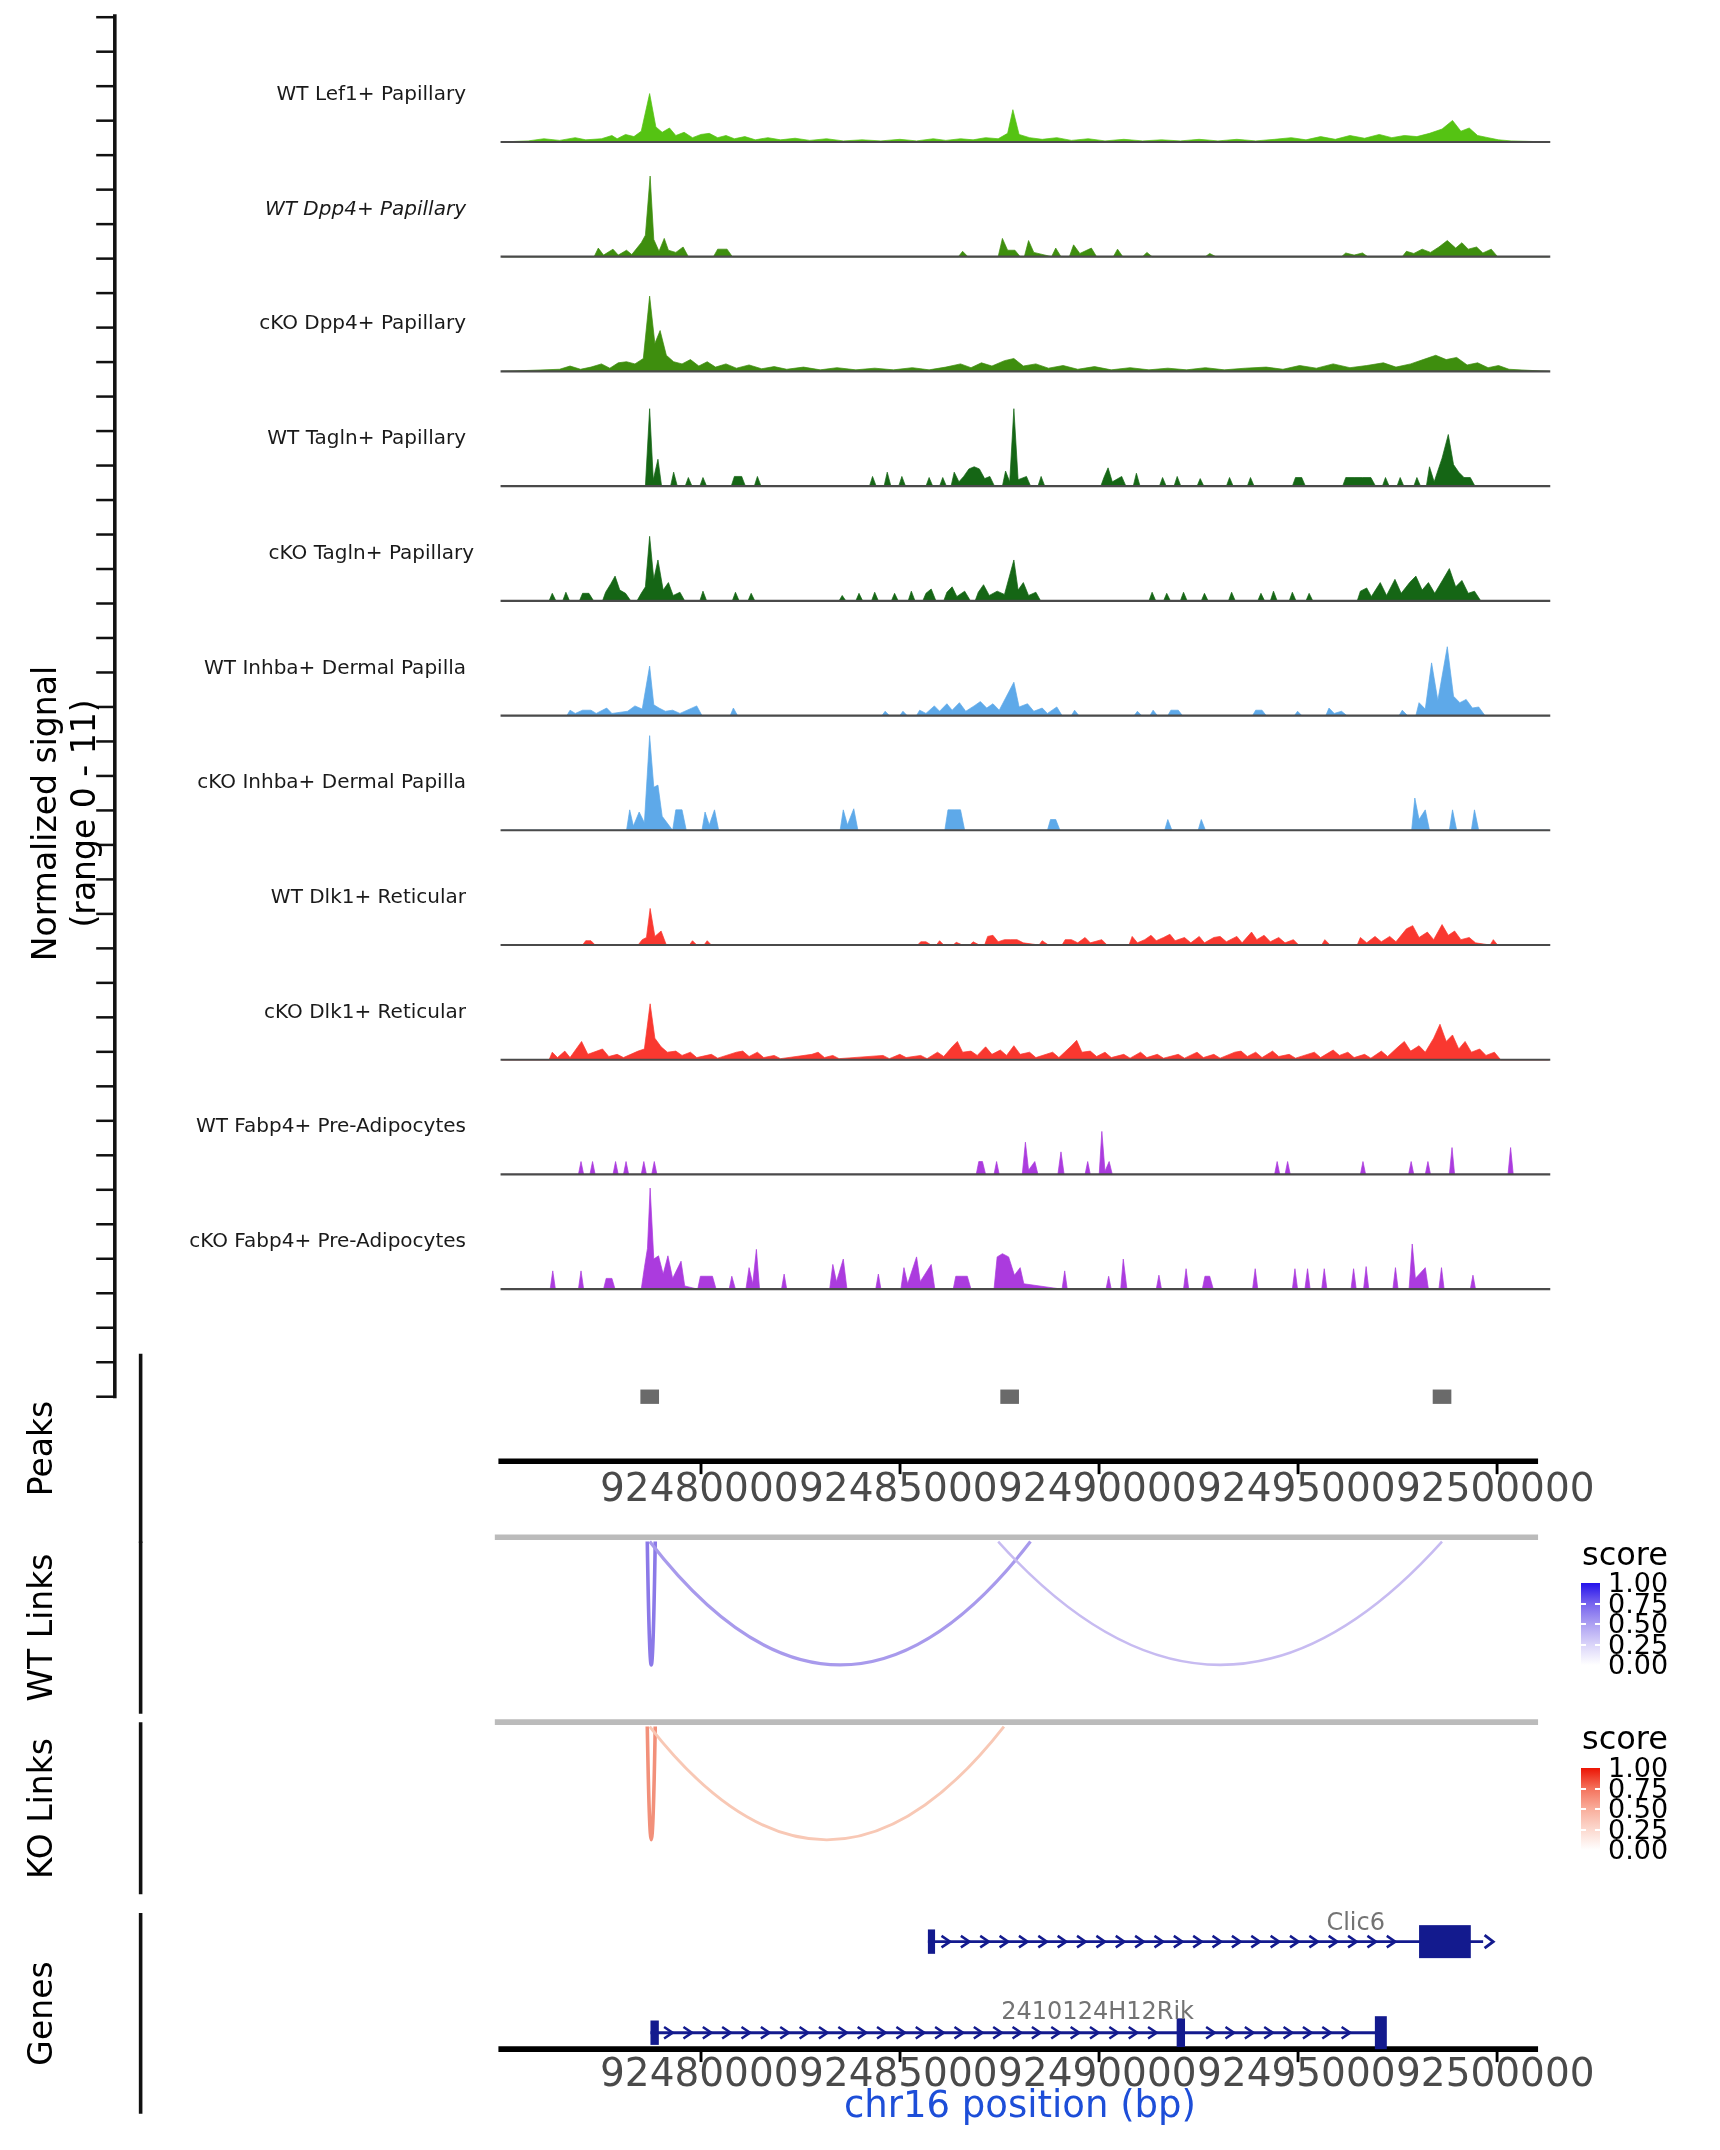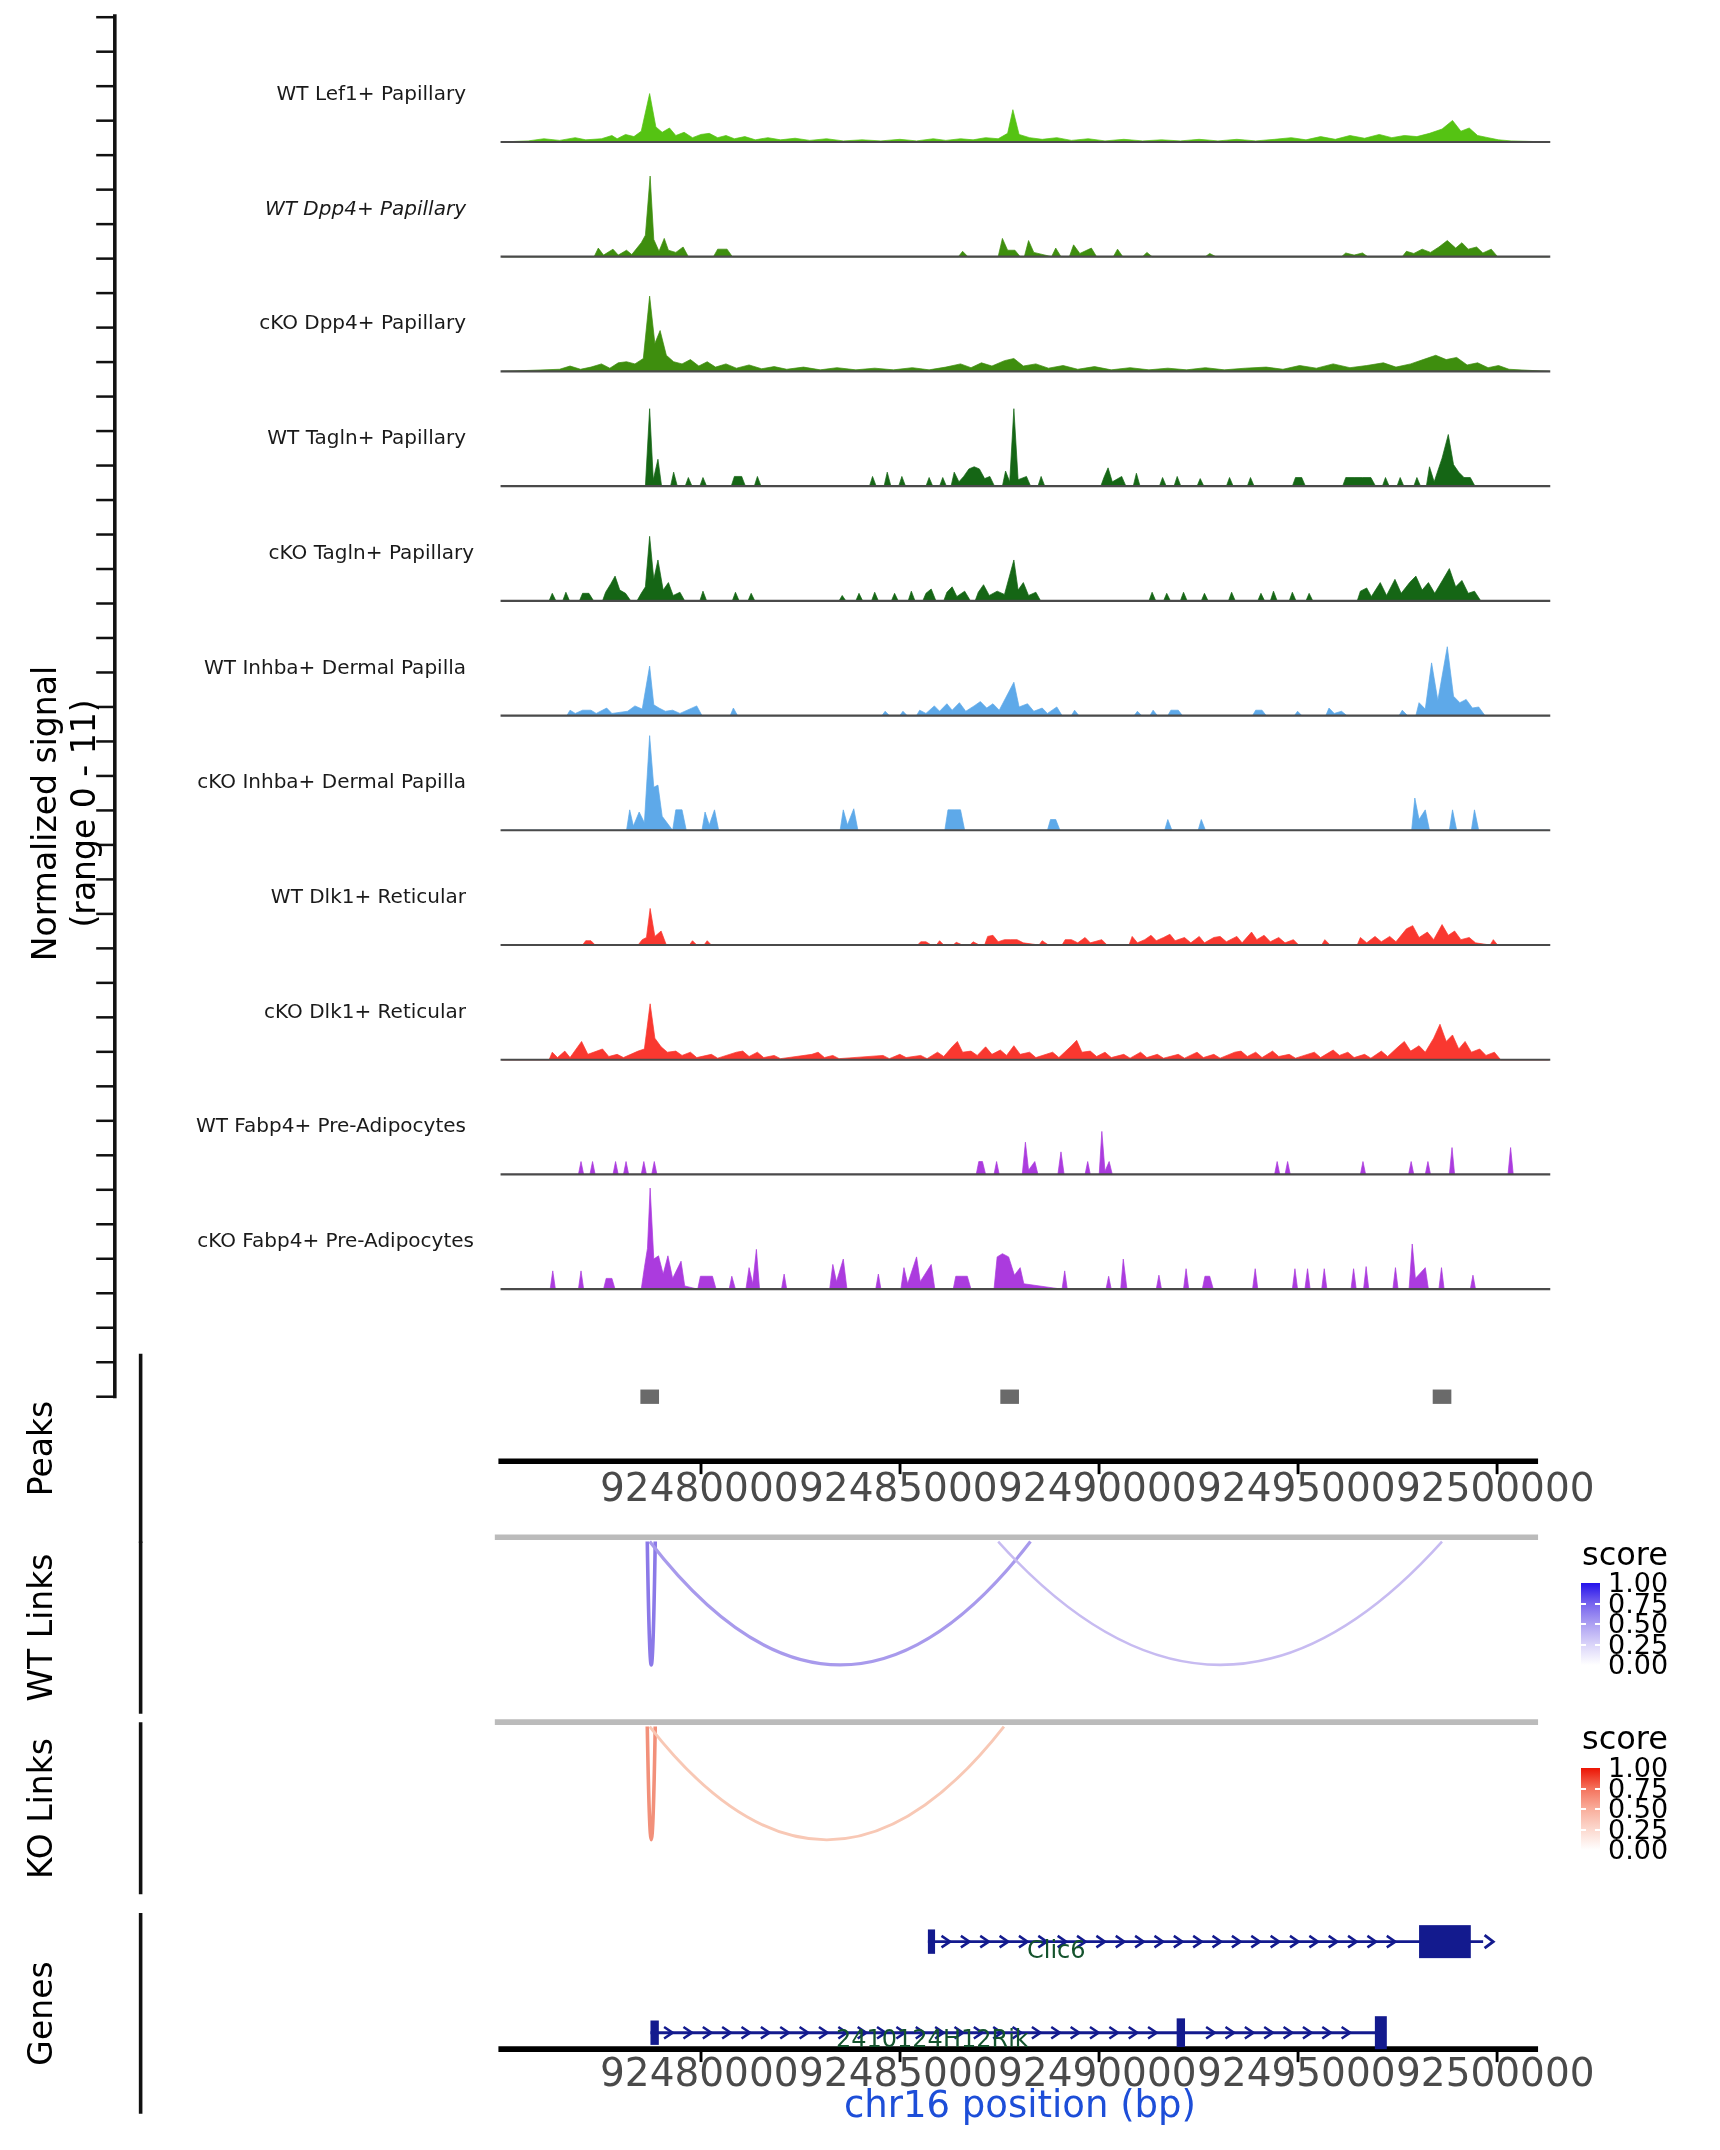--- a/index.html
+++ b/index.html
@@ -8,21 +8,21 @@
   svg{position:absolute;left:0;top:0;}
   #labels div{position:absolute;}
   .tlabel{width:466px;text-align:right;font-size:20px;color:#1a1a1a;line-height:34px;height:34px;}
   .rlabel{display:flex;align-items:center;justify-content:center;transform:rotate(-90deg);
           font-size:33px;color:#000;}
   .ylab2{flex-direction:column;line-height:39px;}
   .ticklbl{width:201px;text-align:left;font-size:39px;color:#4a4a4a;height:34px;line-height:34px;}
   .xtitle{width:1004px;text-align:center;font-size:37px;color:#1d4ed8;height:44px;line-height:44px;}
   .leg-title{width:122px;text-align:center;font-size:32px;color:#000;height:37px;line-height:37px;}
   .leg-num{width:115px;text-align:left;font-size:27px;color:#000;height:27px;line-height:27px;}
-  .gene-lbl{width:358px;text-align:left;font-size:24px;color:#14532d;height:29px;line-height:29px;margin-top:28px;}
+  .gene-lbl{width:358px;text-align:right;font-size:24px;color:#737373;height:29px;line-height:29px;}
   .leg-bar{position:absolute;width:18.6px;height:82px;}
 </style>
 </head>
 <body>
 
 <div class="canvas">
   <svg id="gfx" width="1721" height="2151" viewBox="0 0 2400 3000">
       <line x1="160" y1="20" x2="160" y2="1950" stroke="#111" stroke-width="5"></line>
       <line x1="134" y1="24" x2="160" y2="24" stroke="#111" stroke-width="3.5"></line>
       <line x1="134" y1="72.1" x2="160" y2="72.1" stroke="#111" stroke-width="3.5"></line>
@@ -200,21 +200,21 @@
   <div class="tlabel" style="left: 0px; top: 76px; width: 466px;">WT Lef1+ Papillary</div>
       <div class="tlabel" style="left: 0px; top: 191px; width: 466px; font-style: italic;">WT Dpp4+ Papillary</div>
       <div class="tlabel" style="left: 0px; top: 305px; width: 466px;">cKO Dpp4+ Papillary</div>
       <div class="tlabel" style="left: 0px; top: 420px; width: 466px;">WT Tagln+ Papillary</div>
       <div class="tlabel" style="left: 8px; top: 535px; width: 466px;">cKO Tagln+ Papillary</div>
       <div class="tlabel" style="left: 0px; top: 650px; width: 466px;">WT Inhba+ Dermal Papilla</div>
       <div class="tlabel" style="left: 0px; top: 764px; width: 466px;">cKO Inhba+ Dermal Papilla</div>
       <div class="tlabel" style="left: 0px; top: 879px; width: 466px;">WT Dlk1+ Reticular</div>
       <div class="tlabel" style="left: 0px; top: 994px; width: 466px;">cKO Dlk1+ Reticular</div>
       <div class="tlabel" style="left: 0px; top: 1108px; width: 466px;">WT Fabp4+ Pre-Adipocytes</div>
-      <div class="tlabel" style="left: 8px; top: 1223px; width: 466px;">cKO Fabp4+ Pre-Adipocytes</div>
+      <div class="tlabel" style="left: 0px; top: 1223px; width: 466px;">cKO Fabp4+ Pre-Adipocytes</div>
       <div class="ticklbl" style="left: 600px; top: 1471px;">92480000</div>
       <div class="ticklbl" style="left: 799px; top: 1471px;">92485000</div>
       <div class="ticklbl" style="left: 998px; top: 1471px;">92490000</div>
       <div class="ticklbl" style="left: 1197px; top: 1471px;">92495000</div>
       <div class="ticklbl" style="left: 1396px; top: 1471px;">92500000</div>
       <div class="ticklbl" style="left: 600px; top: 2056px;">92480000</div>
       <div class="ticklbl" style="left: 799px; top: 2056px;">92485000</div>
       <div class="ticklbl" style="left: 998px; top: 2056px;">92490000</div>
       <div class="ticklbl" style="left: 1197px; top: 2056px;">92495000</div>
       <div class="ticklbl" style="left: 1396px; top: 2056px;">92500000</div>

